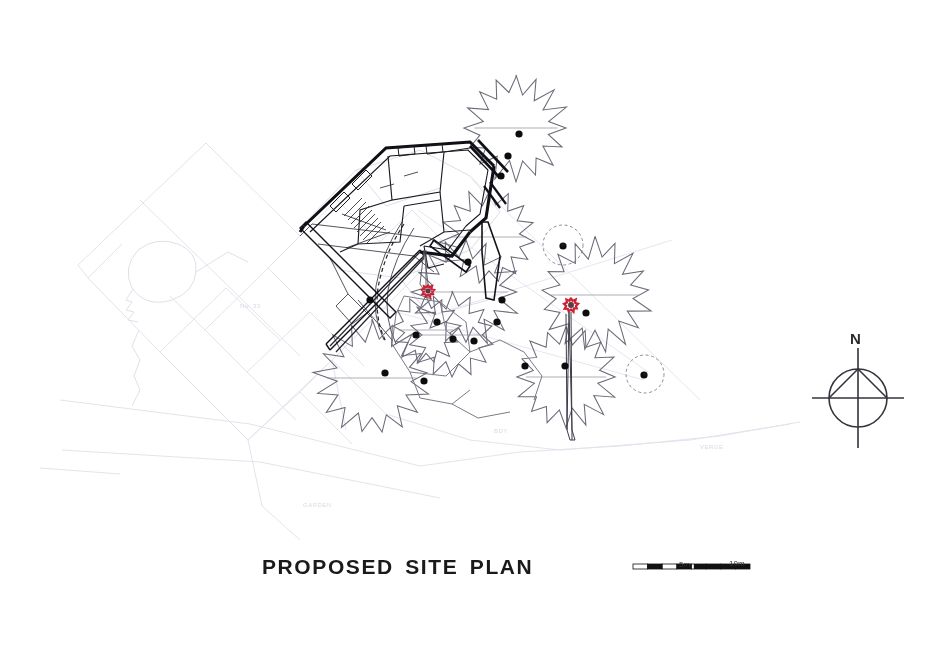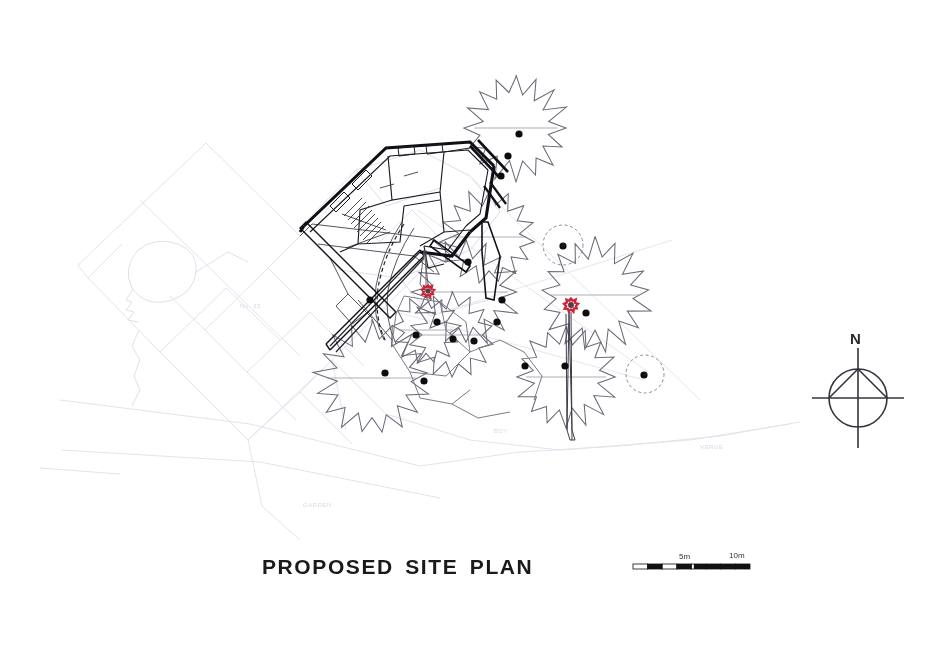--- a/index.html
+++ b/index.html
@@ -49,20 +49,21 @@
     font-size: 15px;
     font-weight: bold;
     color: #2b2b2b;
   }
   .scale-label {
     position: absolute;
     font-family: "Liberation Sans", sans-serif;
     font-size: 8px;
     color: #333333;
     white-space: nowrap;
+    margin-top: 8px;
   }
   .scale-label.mid { left: 679px; top: 552px; }
   .scale-label.end { left: 729px; top: 551px; text-align: right; }
   .faint-note {
     position: absolute;
     font-family: "Liberation Sans", sans-serif;
     font-size: 6px;
     color: #d8d8e2;
     letter-spacing: 0.5px;
     white-space: nowrap;

